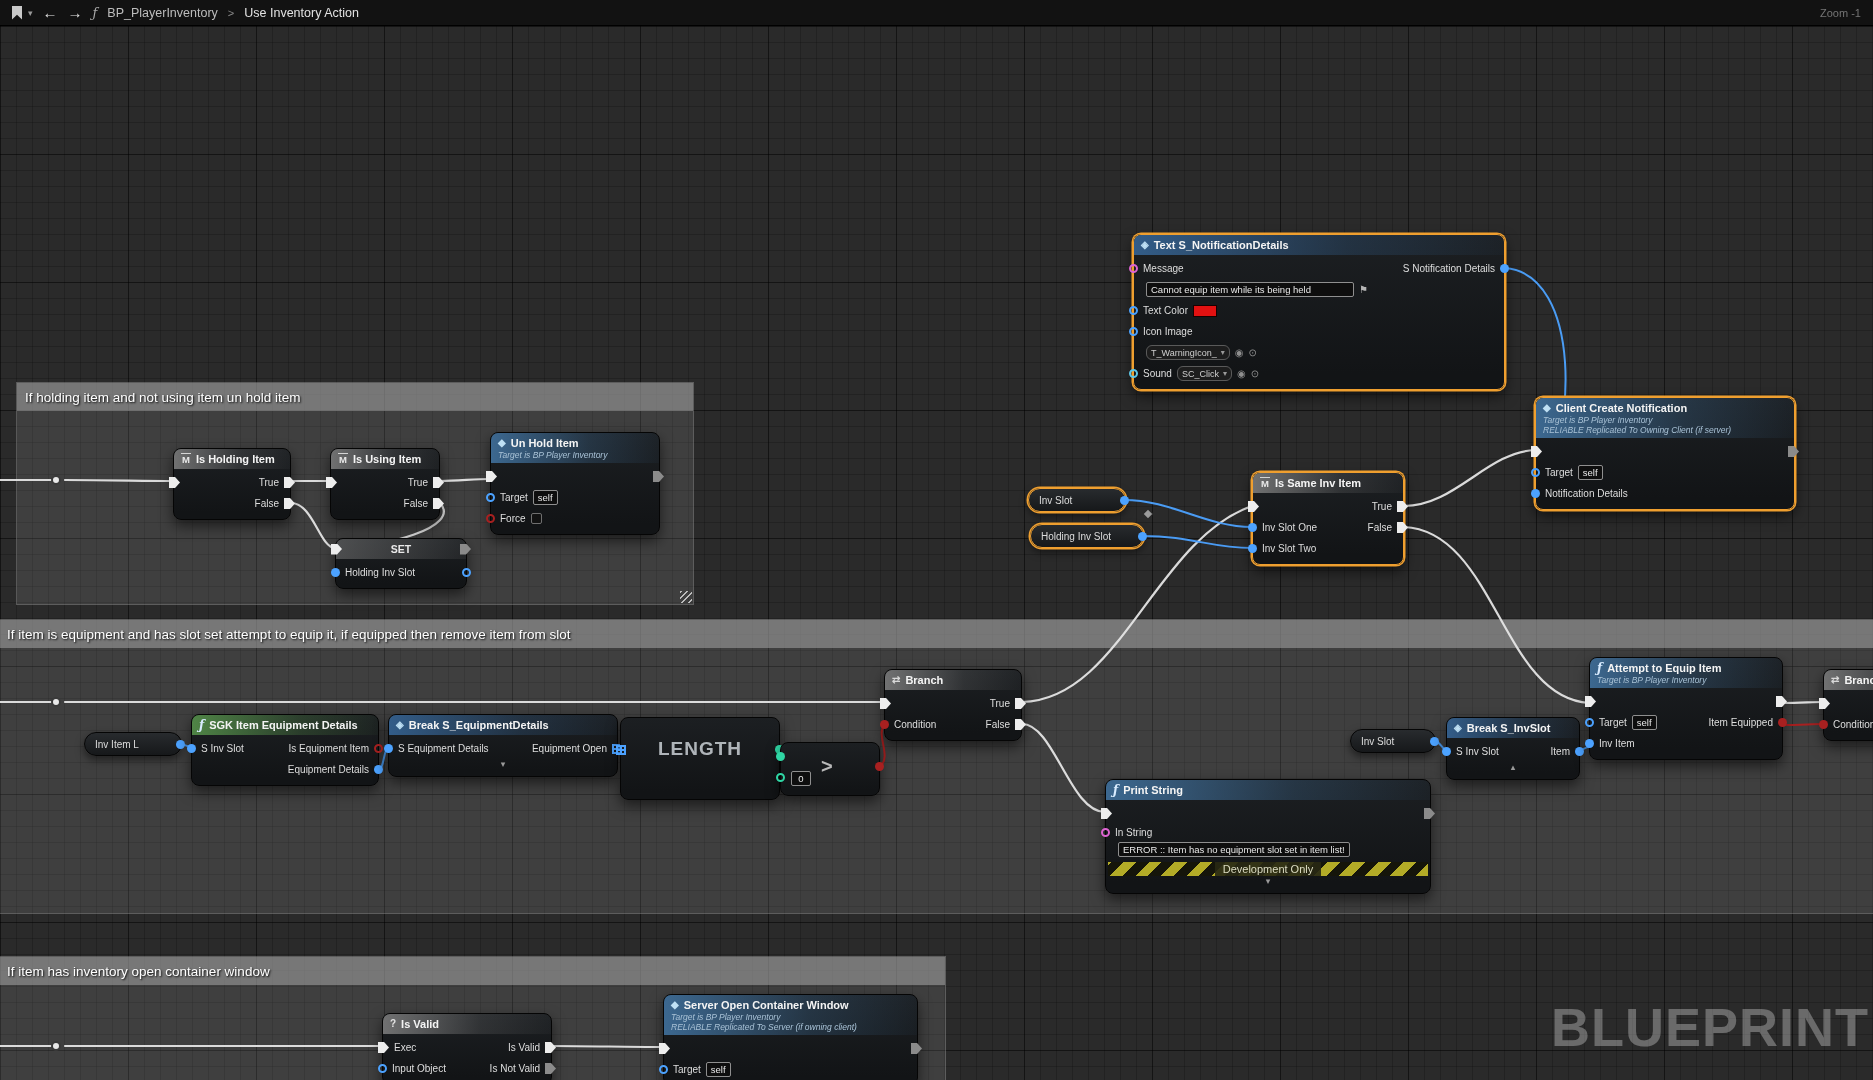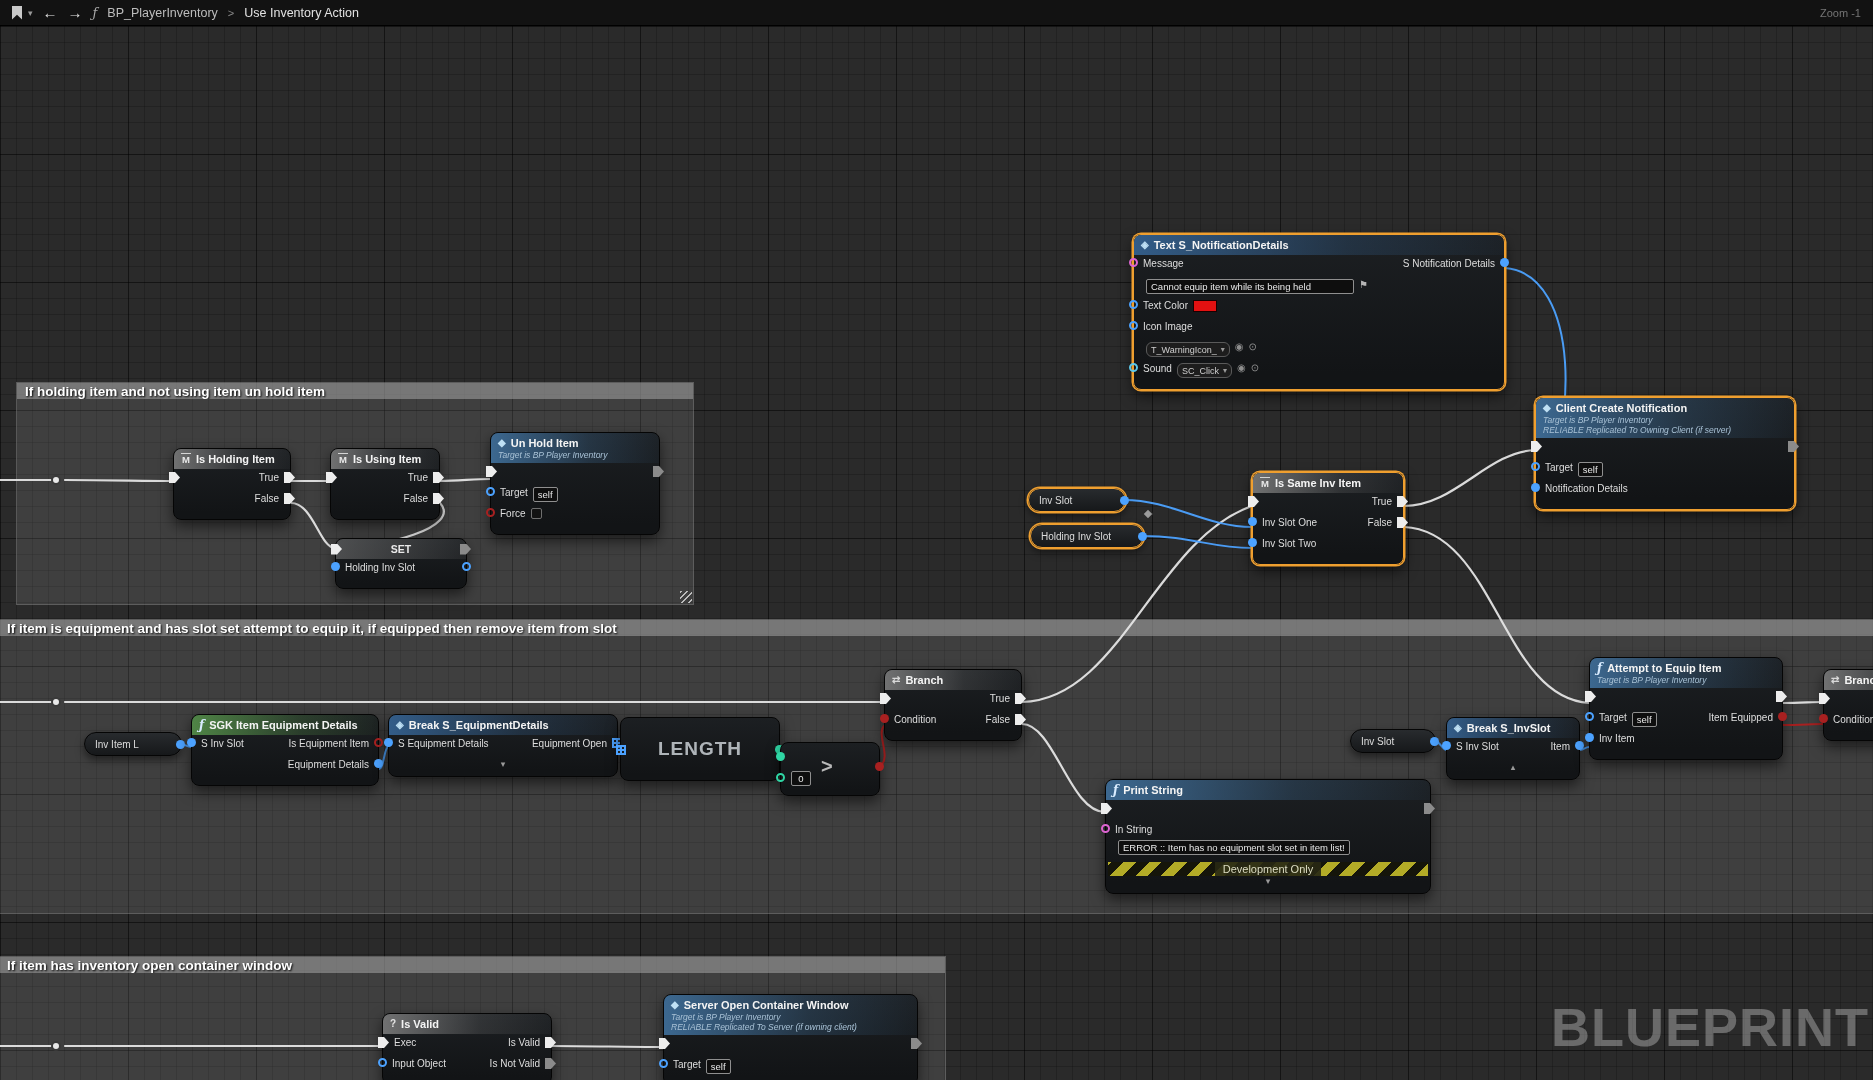--- a/index.html
+++ b/index.html
@@ -23,41 +23,41 @@
 #canvas{position:absolute;left:0;top:26px;width:1873px;height:1054px;z-index:0;background-color:#2a2a2a;
 background-image:
  linear-gradient(rgba(0,0,0,.42) 1px,transparent 1px),
  linear-gradient(90deg,rgba(0,0,0,.42) 1px,transparent 1px),
  linear-gradient(rgba(0,0,0,.18) 1px,transparent 1px),
  linear-gradient(90deg,rgba(0,0,0,.18) 1px,transparent 1px);
 background-size:128px 128px,128px 128px,16px 16px,16px 16px}
 
 
 .comment{position:absolute;z-index:1;border:1px solid rgba(150,150,150,.35);background:rgba(210,210,210,.13)}
-.ctitle{height:16px;background:rgba(165,165,165,.55);display:flex;align-items:center;padding:0 8px;font-size:13.5px;font-weight:bold;color:#fff;text-shadow:1px 1px 2px rgba(0,0,0,.95);white-space:nowrap;overflow:hidden}
+.ctitle{height:28px;background:rgba(165,165,165,.55);display:flex;align-items:center;padding:0 8px;font-size:13.5px;font-weight:normal;color:#fff;text-shadow:1px 1px 2px rgba(0,0,0,.95);white-space:nowrap;overflow:hidden}
 .resize-handle{position:absolute;right:1px;bottom:1px;width:12px;height:12px;background:repeating-linear-gradient(135deg,rgba(220,220,220,.8) 0 1.5px,transparent 1.5px 4.5px)}
 
 
 #wires{position:absolute;left:0;top:0;z-index:2;pointer-events:none}
 
 
 .node{position:absolute;z-index:3;background:linear-gradient(#1c1f22 0%,#121416 90%);border:1px solid #050505;border-radius:8px;box-shadow:0 6px 14px rgba(0,0,0,.55);color:#d8d8d8;font-size:10.5px}
 .node.sel{border-color:#ef9f2f;box-shadow:0 0 0 1.5px #ef9f2f,0 6px 14px rgba(0,0,0,.6)}
 .nhead{padding:2px 8px 3px 7px;border-radius:7px 7px 0 0}
 .trow{display:flex;align-items:center;gap:5px;height:15px;font-weight:bold;font-size:11px;color:#f4f4f4;white-space:nowrap}
 .sub{font-style:italic;font-size:8.5px;color:#a9c2d6;line-height:10px;white-space:nowrap}
 .h-fn{background:linear-gradient(90deg,rgba(62,108,150,.95),rgba(62,108,150,.3) 58%,rgba(62,108,150,.05))}
 .h-struct{background:linear-gradient(90deg,rgba(52,96,142,.95),rgba(52,96,142,.3) 58%,rgba(52,96,142,.05))}
 .h-pure{background:linear-gradient(90deg,rgba(82,138,72,.95),rgba(82,138,72,.3) 58%,rgba(82,138,72,.05))}
 .h-macro{background:linear-gradient(90deg,rgba(128,128,128,.85),rgba(128,128,128,.22) 58%,rgba(128,128,128,.05))}
 .nicon{font-size:10px;color:#bfe0f4;font-weight:bold}
 .nicon-m{font-size:9.5px;color:#e8e8e8;border-top:1px solid #d5d5d5;line-height:11px;padding:0 1px}
 .nicon-f{font-family:"DejaVu Serif",serif;font-style:italic;color:#d9ecff;font-size:12px}
 .nbody{padding:3px 0 5px}
-.row{display:flex;gap:5px;height:21px;padding:0 6px;white-space:nowrap}
+.row{display:flex;align-items:center;gap:5px;height:21px;padding:0 6px;white-space:nowrap}
 .spacer{flex:1}
 .plabel{font-size:10px;color:#dedede}
 .pexec{width:11px;height:11px;flex:0 0 auto;background:#ededed;clip-path:polygon(0 0,55% 0,100% 50%,55% 100%,0 100%)}
 .pexec.dim{background:#8b8b8b}
 .lhang{margin-left:-11px}
 .rhang{margin-right:-11px}
 .pin{width:9px;height:9px;border-radius:50%;flex:0 0 auto;background:var(--c)}
 .pin.h{width:9px;height:9px;background:transparent;border:2px solid var(--c)}
 .c-obj{--c:#4ca2ff}.c-lblue{--c:#5ec8e8}.c-bool{--c:#a82020}.c-str{--c:#de64d2}.c-int{--c:#2fd6a4}
 .pgrid{width:10px;height:10px;flex:0 0 auto;background-image:repeating-linear-gradient(0deg,var(--c) 0 2.5px,transparent 2.5px 4px),repeating-linear-gradient(90deg,var(--c) 0 2.5px,transparent 2.5px 4px)}
@@ -429,21 +429,21 @@
           <span class="pin c-obj lhang"></span>
           <span class="plabel">S Equipment Details</span>
           <span class="spacer"></span>
           <span class="plabel">Equipment Open</span>
           <span class="pgrid c-obj rhang"></span>
         </div>
       <div class="chev">▾</div>
     </div>
   </div>
 
-  <div class="node" style="left:620px;top:717px;width:160px;height:64px">
+  <div class="node" style="left:620px;top:717px;width:160px;height:83px">
     <span class="pgrid c-obj" style="position:absolute;left:-5px;top:27px"></span>
     <div class="length-label">LENGTH</div>
     <span class="pin c-int" style="position:absolute;right:-5px;top:27px"></span>
   </div>
 
   <div class="node" style="left:780px;top:742px;width:100px;height:54px">
     <div class="gt-symbol">&gt;</div>
     <span class="pin c-int" style="position:absolute;left:-5px;top:9px"></span>
     <span class="pin h c-int" style="position:absolute;left:-5px;top:30px"></span>
     <span class="field" style="position:absolute;left:10px;top:28px;width:20px;justify-content:center">0</span>

